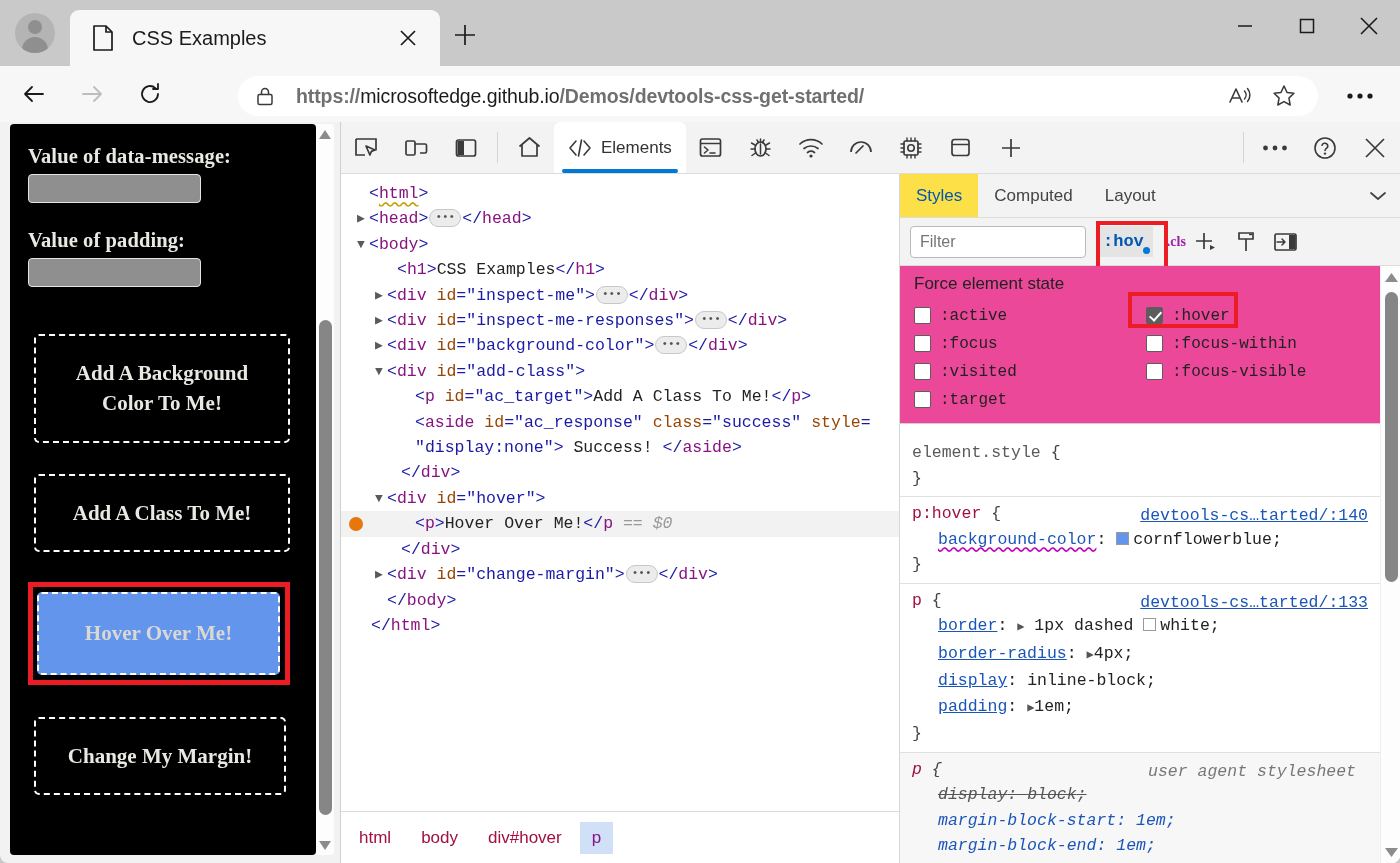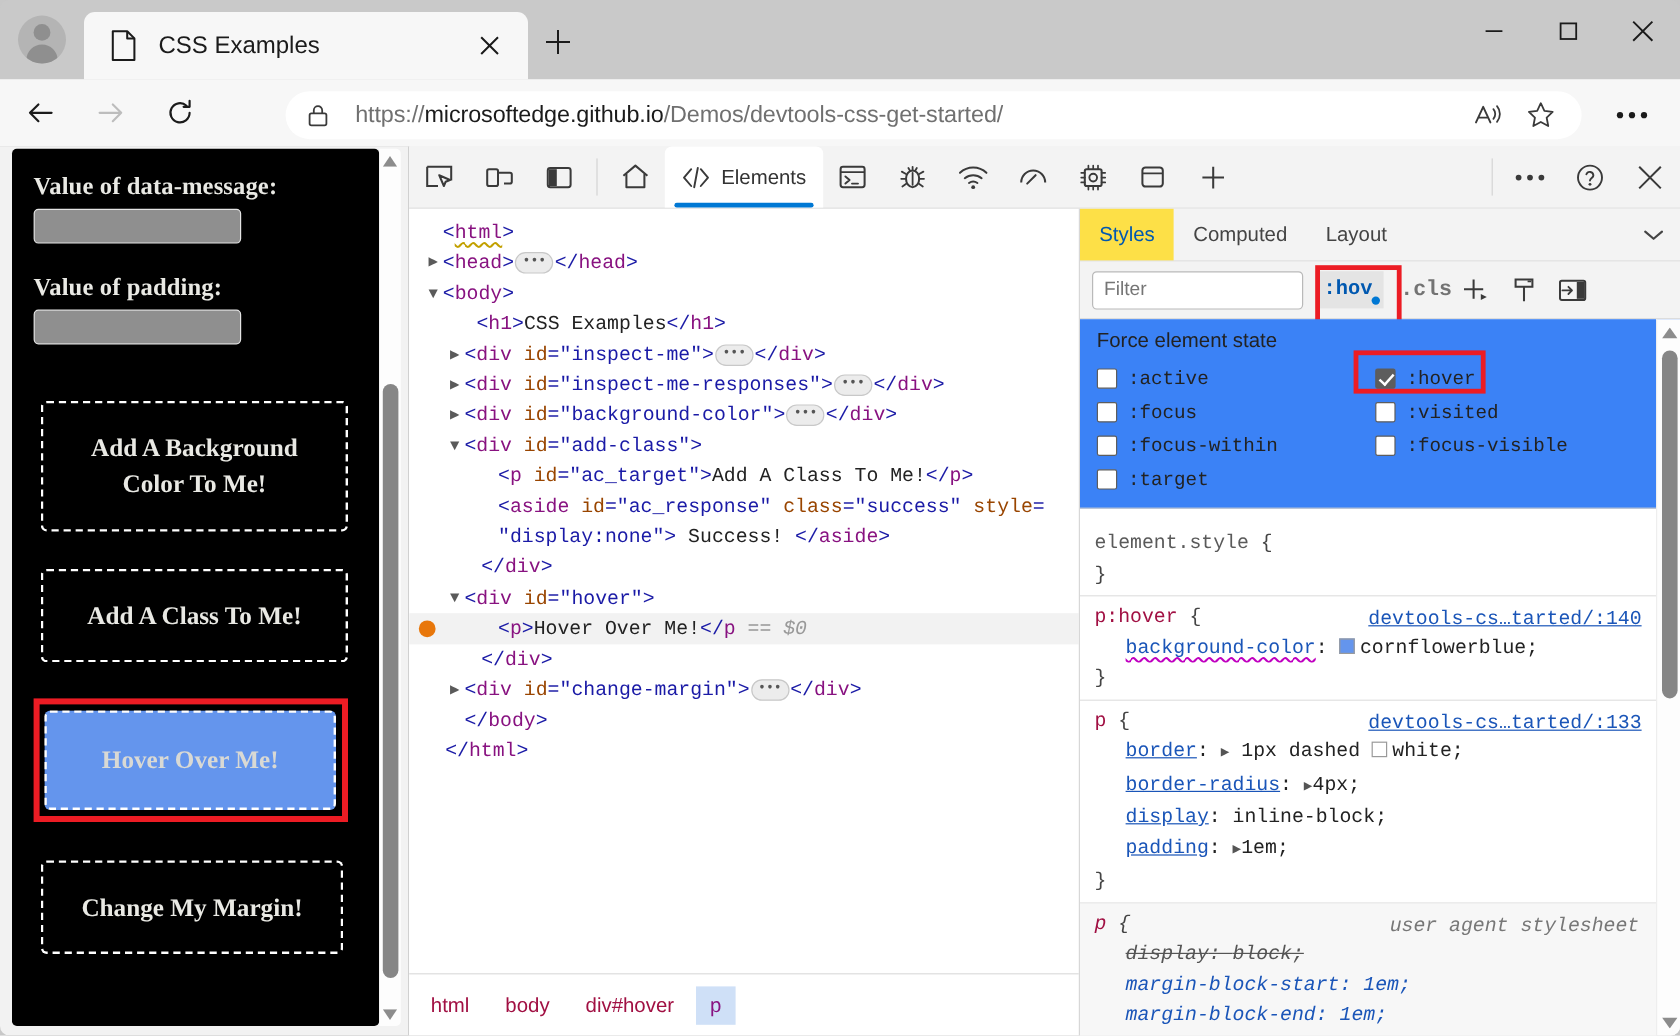--- a/index.html
+++ b/index.html
@@ -105,21 +105,21 @@
     border-radius: 20px;
     display: flex; align-items: center;
   }
   .lock-ic { margin-left: 16px; width: 22px; height: 22px; flex: 0 0 auto;}
   .url {
     margin-left: 20px;
     font-size: 19.5px; color: #1b1b1b;
     white-space: nowrap; overflow: hidden;
     letter-spacing: -0.1px;
   }
-  .url .dim { color: #707070; }
+  .url .dim { color: #707070; font-weight: bold; }
   .omni-right {
     margin-left: auto; display: flex; align-items: center;
     padding-right: 12px;
   }
   .omni-ic {
     width: 44px; height: 36px;
     display: flex; align-items: center; justify-content: center;
     cursor: pointer;
   }
   .dots-btn {
@@ -335,32 +335,32 @@
     width: 7px; height: 7px; border-radius: 50%; background: #0078d4;
   }
   .hov-ring {
     position: absolute; left: 196px; top: 3px;
     width: 72px; height: 54px;
     border: 4px solid #ec1c24;
     pointer-events: none;
   }
   .cls-btn {
     margin-left: 14px;
-    font-family: Liberation Mono, monospace;
-    font-size: 18px; font-weight: bold; color: #737373;
+    font-family: Liberation Serif, serif;
+    font-size: 14px; font-weight: bold; color: #a21caf;
     cursor: pointer;
   }
   .st-ic {
     width: 40px; height: 34px;
     display: flex; align-items: center; justify-content: center;
     cursor: pointer;
   }
 
   .forcestate {
-    background: #3b82f6;
+    background: #ec4899;
     border-bottom: 1px solid #d0d0d0;
     padding: 8px 0 10px 14px;
     position: relative;
   }
   .fs-title { font-size: 17px; color: #222; margin-bottom: 8px; }
   .fs-grid {
     display: grid; grid-template-columns: 232px 1fr;
     row-gap: 1px;
   }
   .fs-item {
@@ -400,21 +400,21 @@
   .rule { border-bottom: 1px solid #e0e0e0; padding: 4px 0 5px 12px; position: relative;}
   .rule.ua { background: #f7f7f7; }
   .sel-name { color: #a11043; }
   .brace { color: #444; }
   .src {
     position: absolute; right: 12px; top: 6px;
     color: #1a55b8; text-decoration: underline; cursor: pointer;
     font-size: 16.5px;
   }
   .ua-src {
-    position: absolute; right: 14px; top: 6px;
+    position: absolute; right: 24px; top: 6px;
     color: #777; font-style: italic; font-size: 16.5px;
   }
   .decl { padding-left: 26px; }
   .prop { color: #1a55b8; }
   .prop.und { text-decoration: underline; text-decoration-color: #1a55b8; }
   .prop.sq { text-decoration: underline wavy #c000c0; text-underline-offset: 3px; text-align: center; }
   .val { color: #222; }
   .val.gray { color: #5a5a5a; margin-top: 48px; }
   .swatch {
     display: inline-block; width: 13px; height: 13px;
@@ -793,25 +793,25 @@
           <div class="fs-item">
             <span class="cb on"></span>
             <span>:hover</span>
           </div>
           <div class="fs-item">
             <span class="cb"></span>
             <span>:focus</span>
           </div>
           <div class="fs-item">
             <span class="cb"></span>
-            <span>:visited</span>
+            <span>:focus-within</span>
           </div>
           <div class="fs-item">
             <span class="cb"></span>
-            <span>:focus-within</span>
+            <span>:visited</span>
           </div>
           <div class="fs-item">
             <span class="cb"></span>
             <span>:focus-visible</span>
           </div>
           <div class="fs-item">
             <span class="cb"></span>
             <span>:target</span>
           </div>
         </div>

